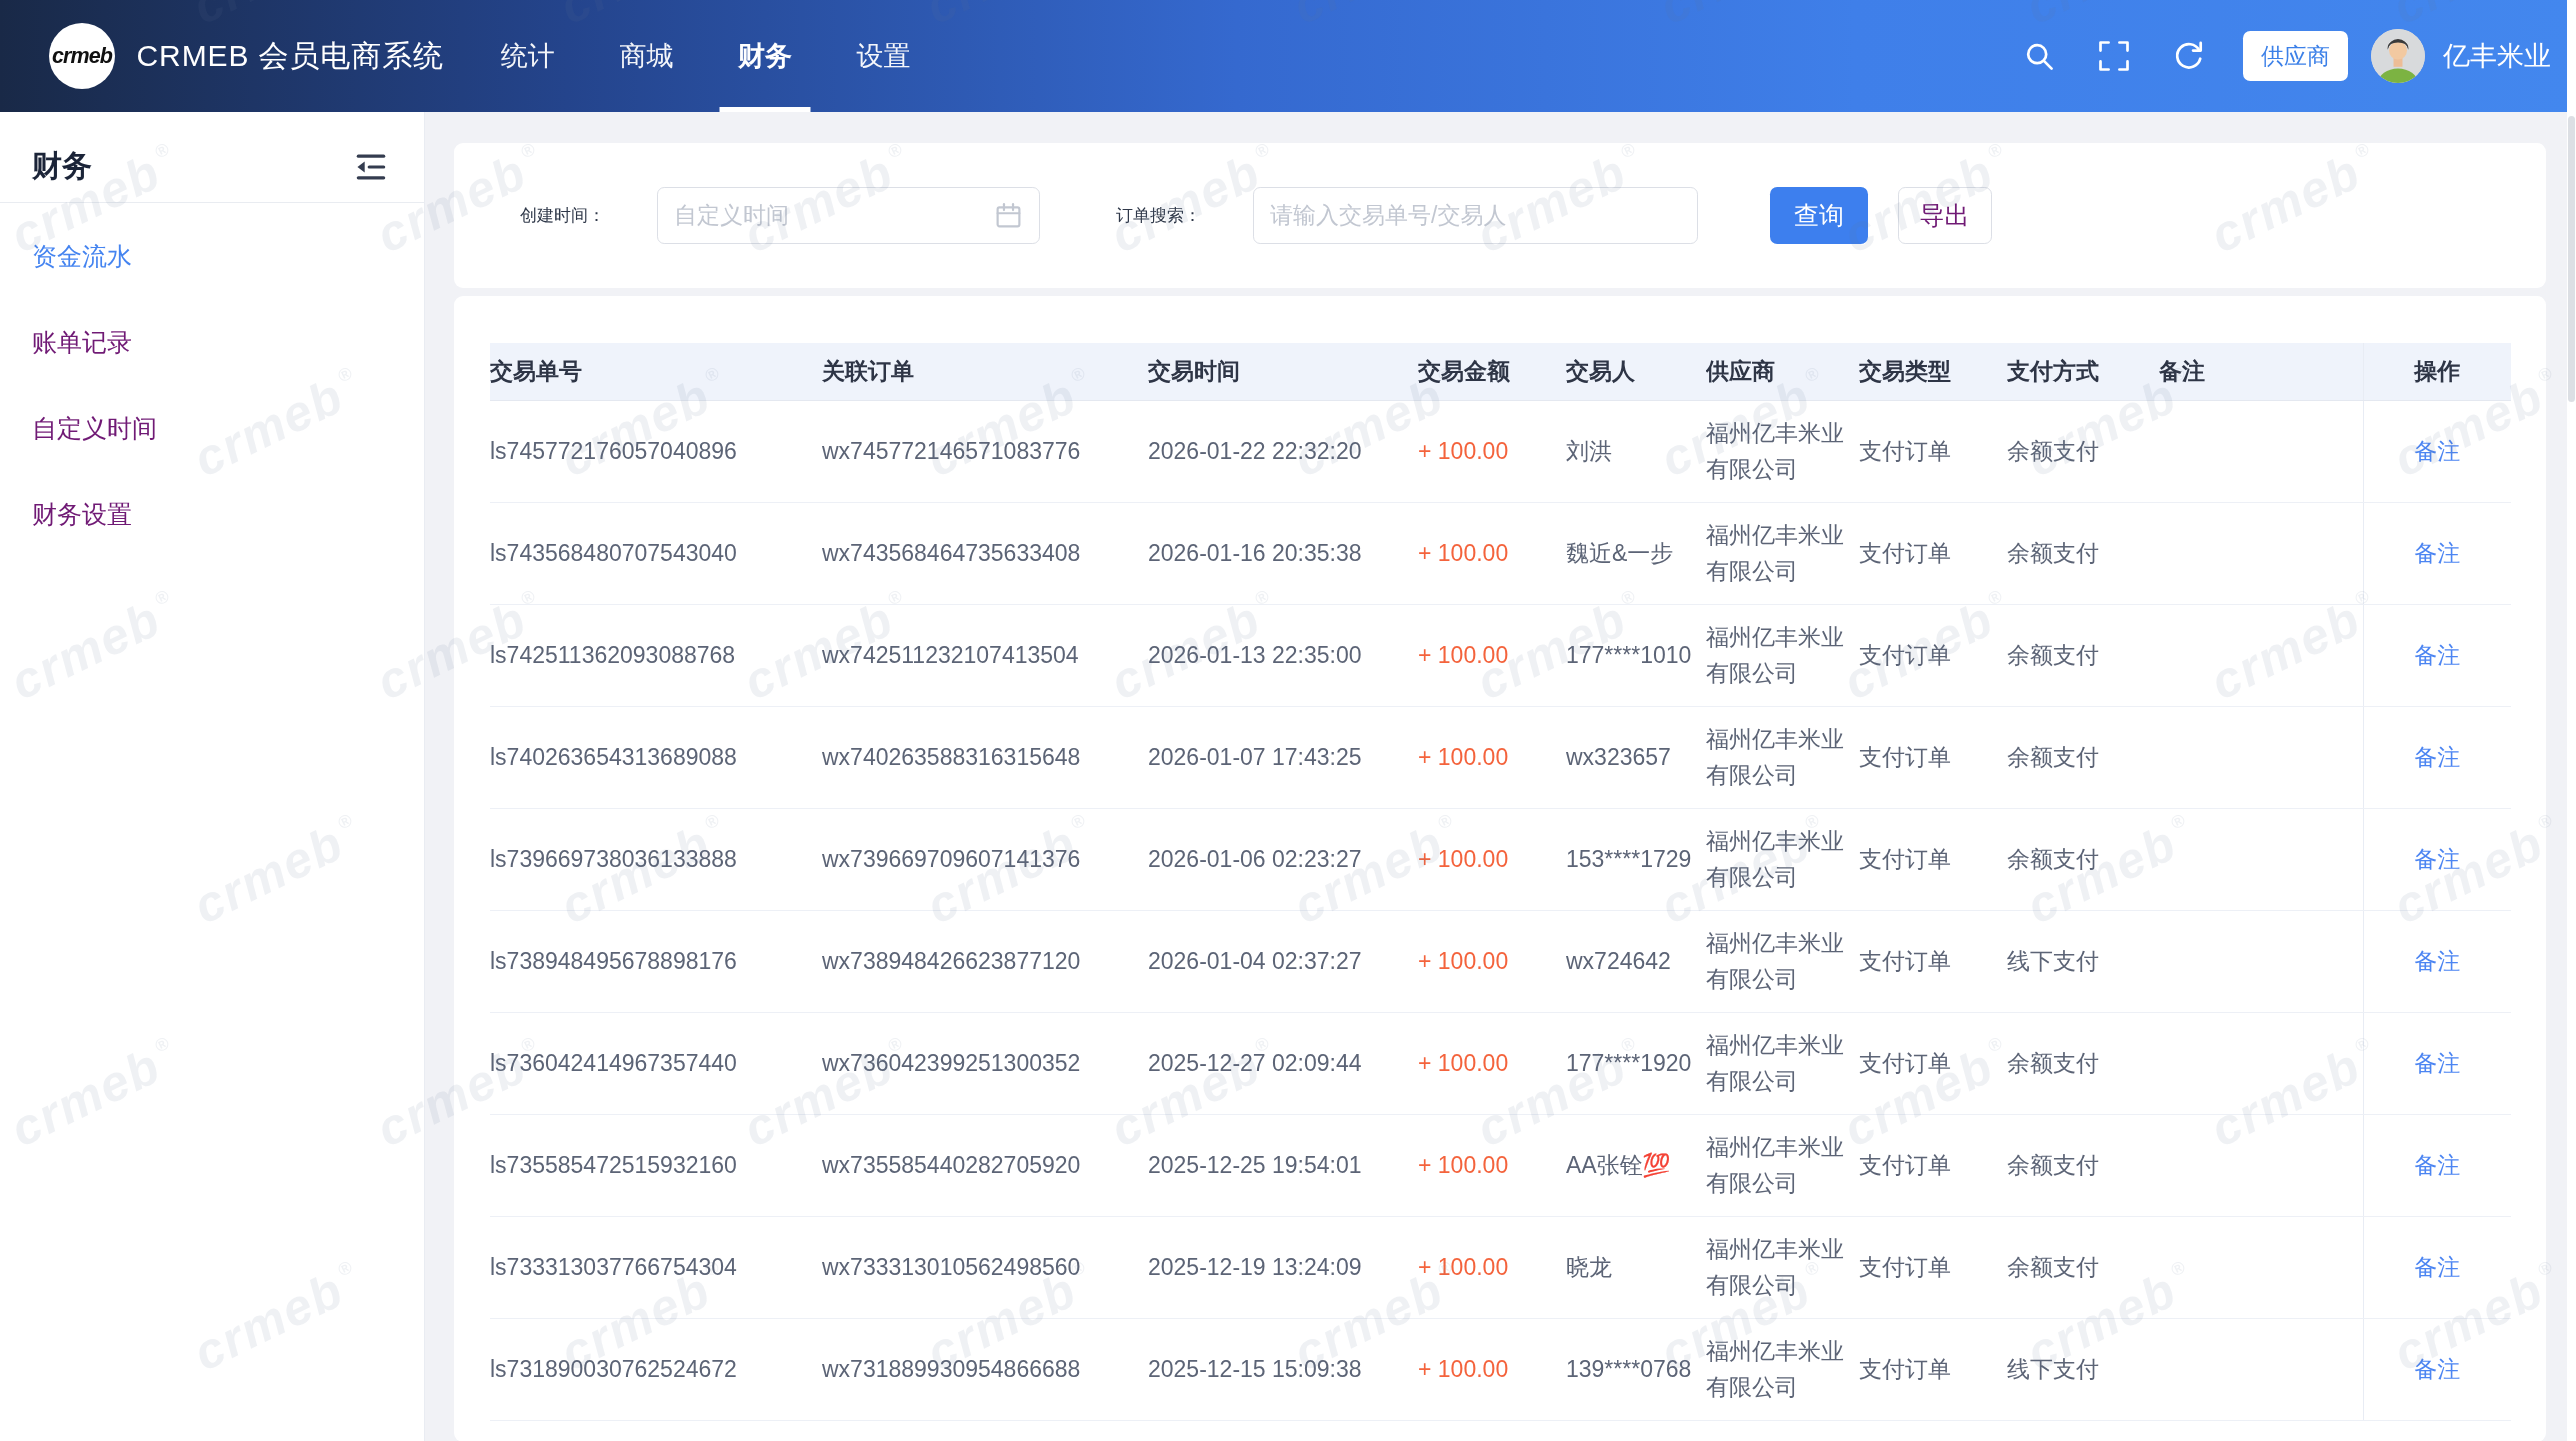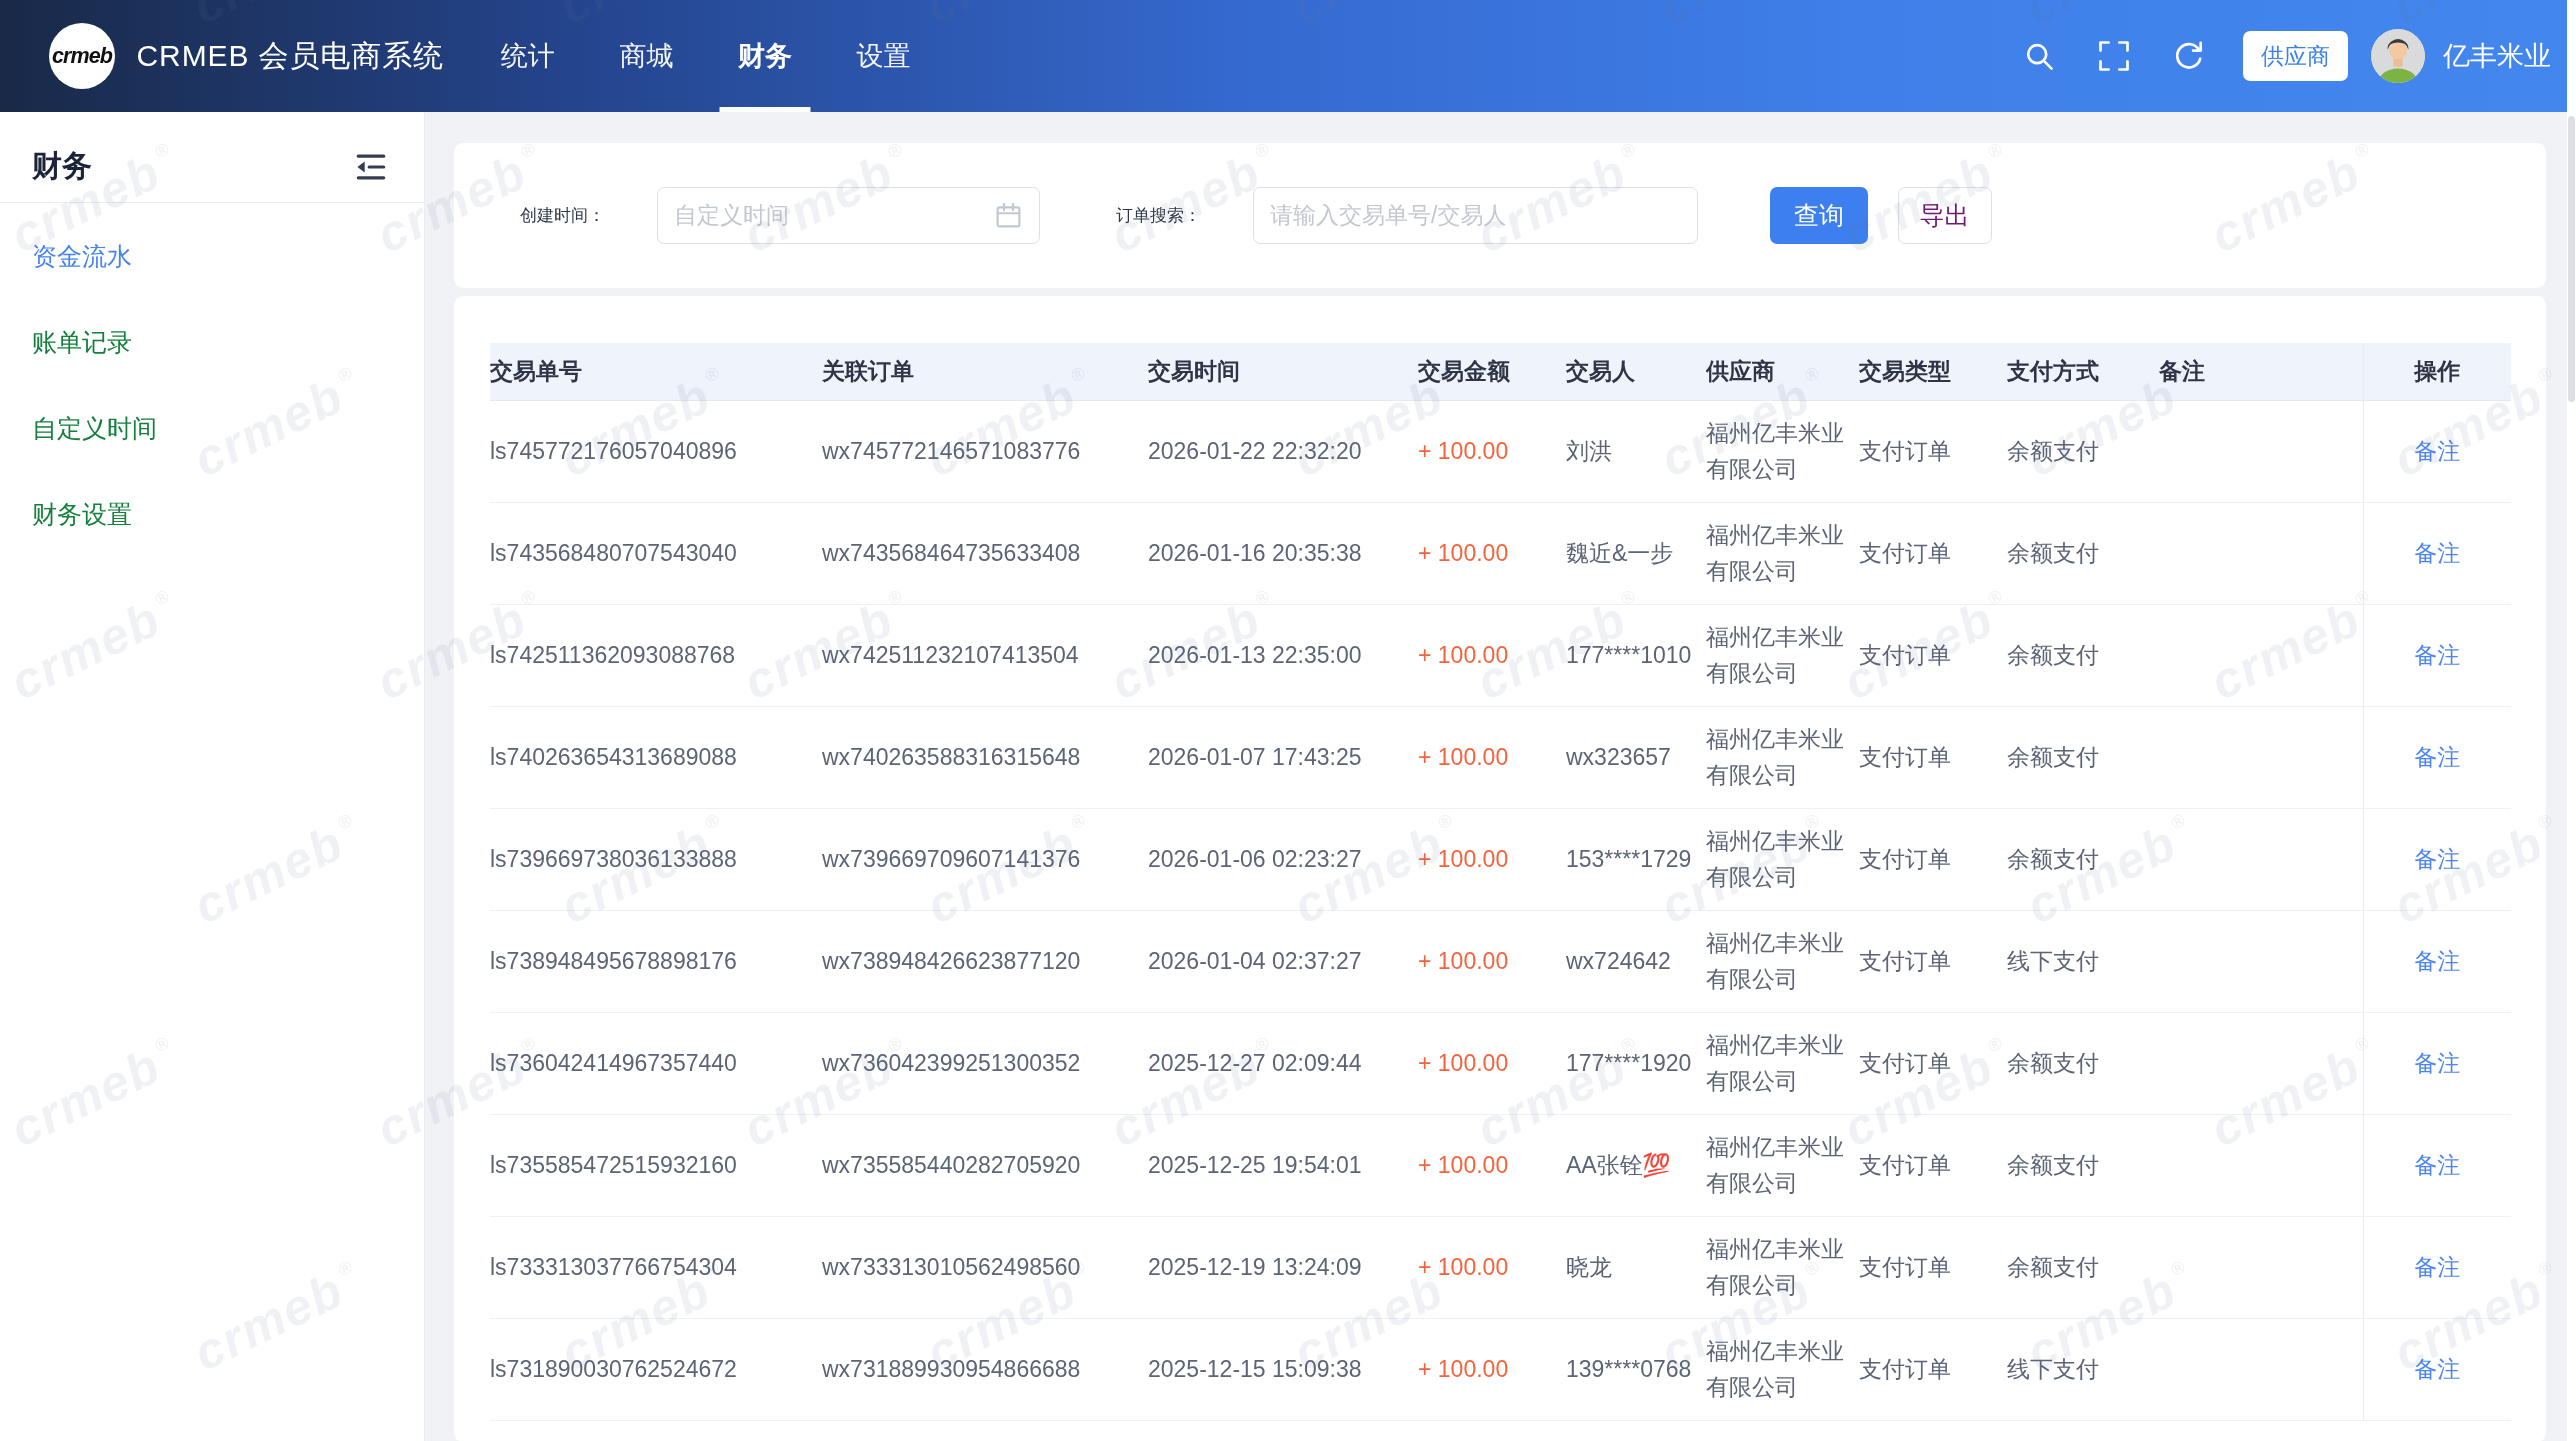--- a/index.html
+++ b/index.html
@@ -49,21 +49,21 @@
     width:425px; background:#ffffff; border-right:0.9px solid #e9ecf2; flex:none;
     padding-top:29.5px;
   }
   .sidebar-head{ display:flex; align-items:center; justify-content:space-between; padding:0 34px 0 32px; height:50px; }
   .sidebar-title{ font-size:30px; font-weight:700; color:#1b2438; }
   .fold-icon{ width:38px; height:38px; cursor:pointer; }
   .fold-icon svg{ width:38px; height:38px; display:block; }
   .sidebar-divider{ border-bottom:1.8px solid #e9ecf1; margin:10.7px 0 0 0; }
   .side-menu{ padding-top:9.8px; }
   .side-item{
-    height:86px; line-height:86px; padding-left:32px; font-size:25px; color:#15803d; cursor:pointer;
+    height:86px; line-height:86px; padding-left:32px; font-size:25px; color:#701a75; cursor:pointer;
   }
   .side-item.active{ color:#4584f0; }
 
   .main{ flex:1; padding:31px 30px 0 29px; overflow:hidden; }
 
   
   .card{ background:#fff; border-radius:9px; }
   .filter-card{
     height:145px; display:flex; align-items:center; padding-left:66px;
   }

